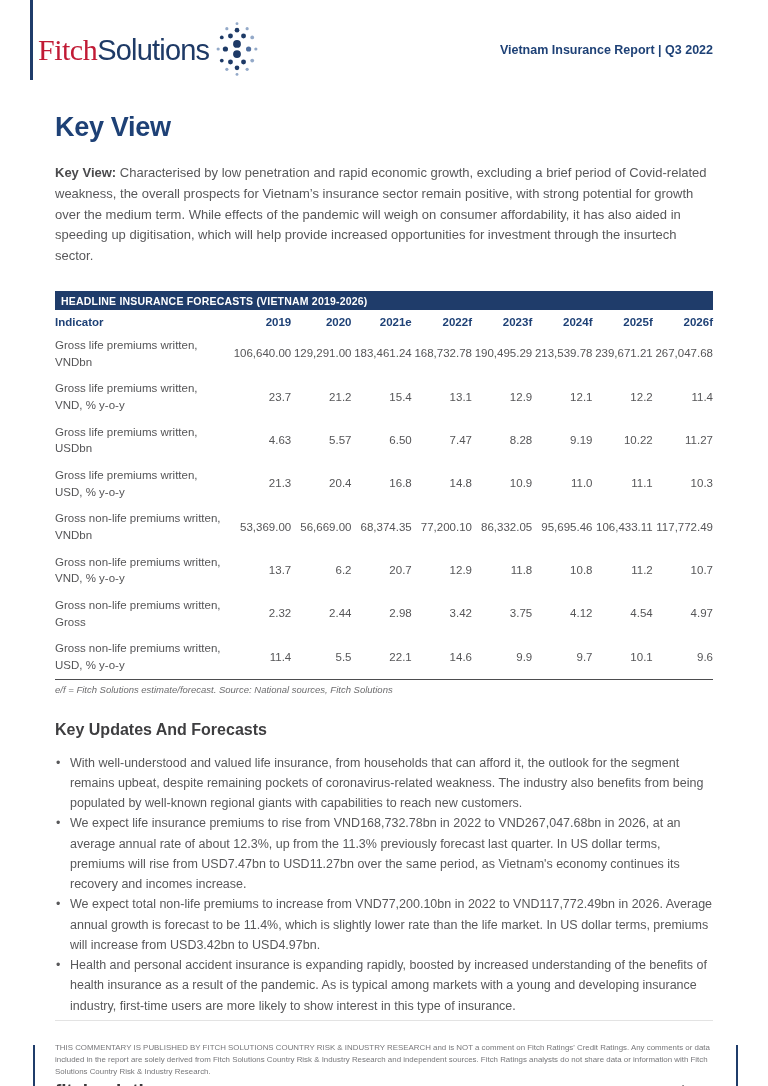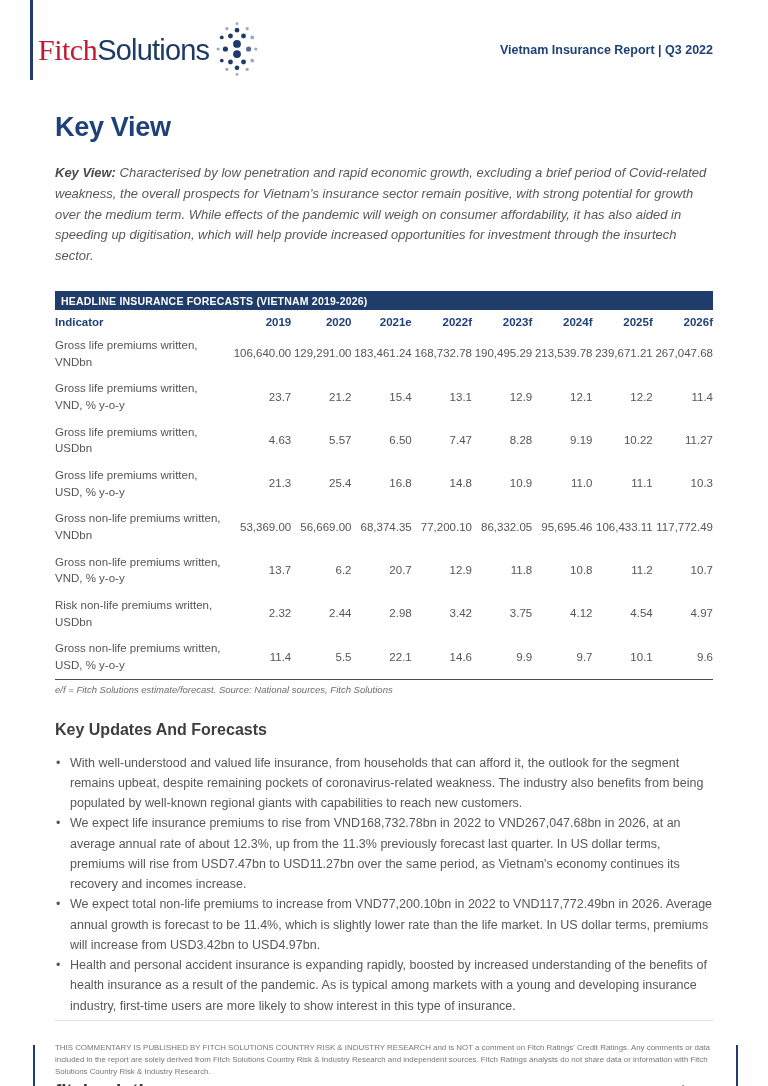--- a/index.html
+++ b/index.html
@@ -51,21 +51,20 @@
   h1.key-view {
     margin-top: 28px;
     font-size: 27px;
     font-weight: bold;
     color: #1e4176;
     letter-spacing: -0.3px;
   }
   .lead {
     margin-top: 20px;
     font-size: 13px;
-    font-style: italic;
     color: #58585a;
     line-height: 1.6;
   }
   .lead b { color: #4a4a4c; }
 
   
   .table-wrap { margin-top: 24px; }
   .table-title {
     background: #1f3c6a;
     color: #ffffff;
@@ -269,21 +268,21 @@
             <td>6.50</td>
             <td>7.47</td>
             <td>8.28</td>
             <td>9.19</td>
             <td>10.22</td>
             <td>11.27</td>
           </tr>
           <tr>
             <td class="lbl">Gross life premiums written, USD, % y-o-y</td>
             <td>21.3</td>
-            <td>25.4</td>
+            <td>20.4</td>
             <td>16.8</td>
             <td>14.8</td>
             <td>10.9</td>
             <td>11.0</td>
             <td>11.1</td>
             <td>10.3</td>
           </tr>
           <tr>
             <td class="lbl">Gross non-life premiums written, VNDbn</td>
             <td>53,369.00</td>
@@ -300,21 +299,21 @@
             <td>13.7</td>
             <td>6.2</td>
             <td>20.7</td>
             <td>12.9</td>
             <td>11.8</td>
             <td>10.8</td>
             <td>11.2</td>
             <td>10.7</td>
           </tr>
           <tr>
-            <td class="lbl">Risk non-life premiums written, USDbn</td>
+            <td class="lbl">Gross non-life premiums written, Gross</td>
             <td>2.32</td>
             <td>2.44</td>
             <td>2.98</td>
             <td>3.42</td>
             <td>3.75</td>
             <td>4.12</td>
             <td>4.54</td>
             <td>4.97</td>
           </tr>
           <tr class="last">

